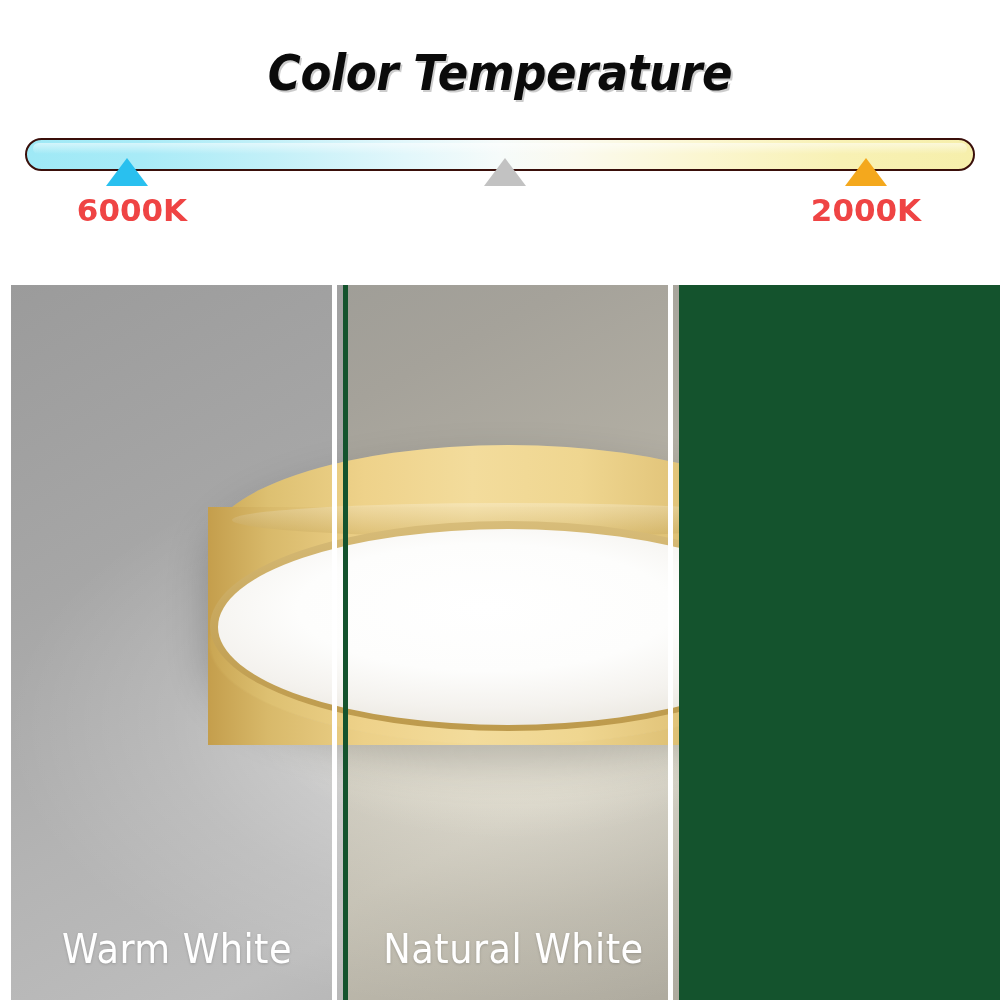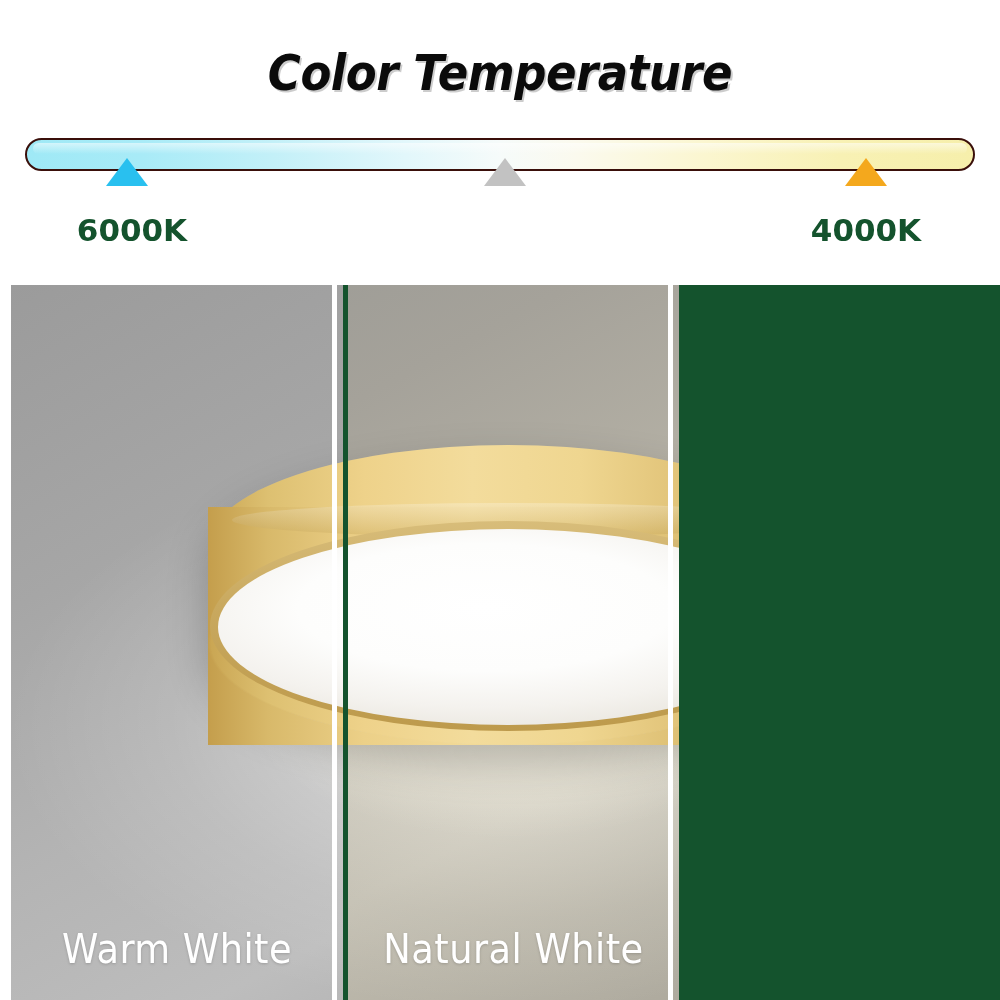--- a/index.html
+++ b/index.html
@@ -54,23 +54,22 @@
   
   .marker{position:absolute;width:0;height:0;
     border-left:21px solid transparent;border-right:21px solid transparent;}
   .marker.cool{top:158px;left:106px;border-bottom:28px solid #29c0ef;}
   .marker.neutral{top:158px;left:484px;border-bottom:28px solid #c2c2c2;}
   .marker.warm{top:158px;left:845px;border-bottom:28px solid #f4a81d;}
 
   .klabel{
     position:absolute;top:192px;width:240px;text-align:center;
     font-family:"DejaVu Sans","Liberation Sans",sans-serif;
-    font-size:31px;font-weight:700;color:#14532d;
+    font-size:31px;font-weight:700;color:#ef4444;
     white-space:nowrap;
-    margin-top:20px;
   }
   .klabel.k1{left:12px;}
   .klabel.k2{left:385px;}
   .klabel.k3{left:746px;}
 
   
   .photo{position:absolute;left:11px;top:285px;width:1000px;height:727px;overflow:hidden;background:#14532d;}
 
   .panel{position:absolute;top:0;height:715px;overflow:hidden;}
   .panel.p1{left:0;width:332px;}
@@ -166,21 +165,21 @@
       <div class="bar">
         <div class="bar-gloss"></div>
       </div>
     </div>
 
     <div class="marker cool"></div>
     <div class="marker neutral"></div>
     <div class="marker warm"></div>
 
     <div class="klabel k1">6000K</div>
-    <div class="klabel k3">4000K</div>
+    <div class="klabel k3">2000K</div>
   </div>
 
   <div class="photo">
 
     <div class="panel p1">
       <div class="scene">
         <div class="bg cool"></div>
         <div class="glow"></div>
         <div class="lamp">
           <div class="lamp-body"></div>

